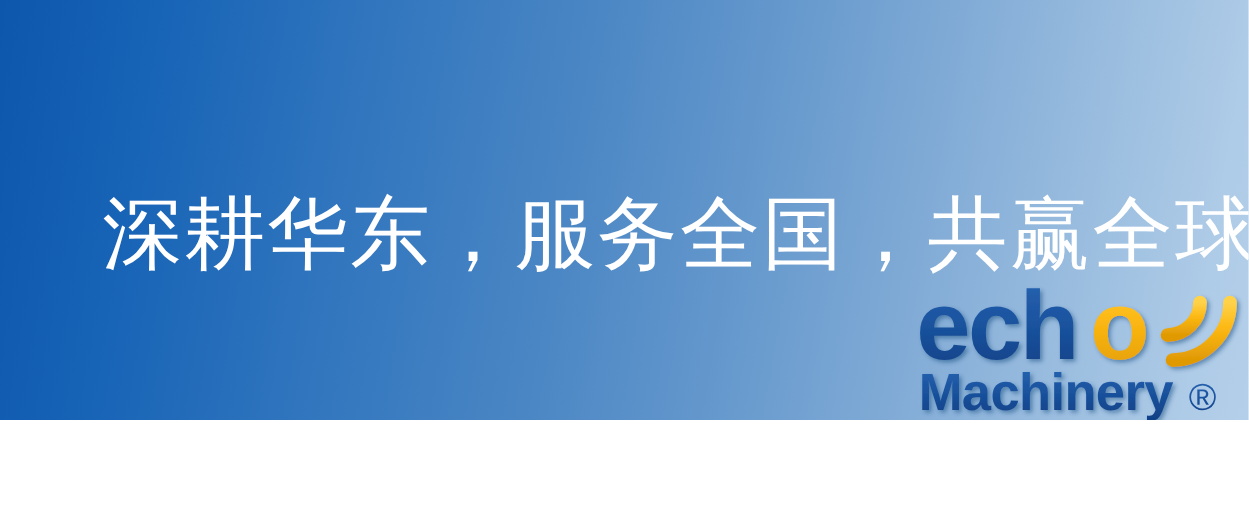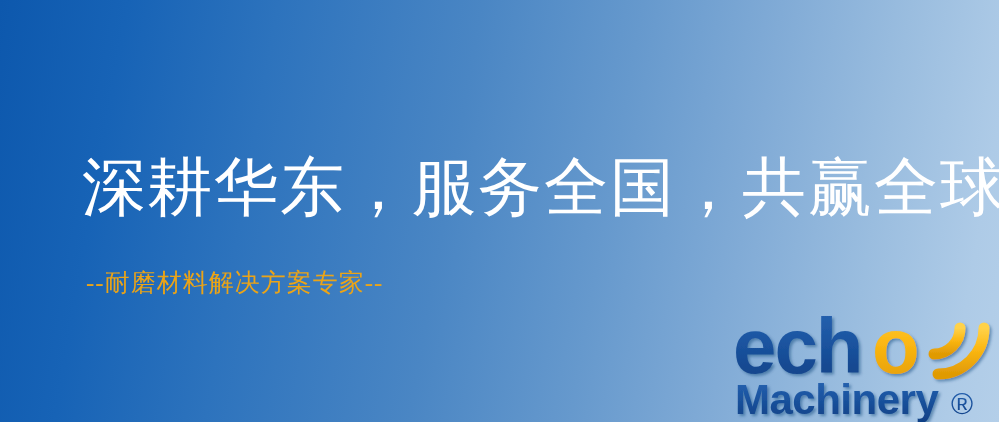--- a/index.html
+++ b/index.html
@@ -4,21 +4,21 @@
 <style>
   html, body {
     margin: 0;
     padding: 0;
     background: #ffffff;
   }
 
   #banner {
     position: relative;
     width: 999px;
-    height: 422px;
+    height: 336px;
     overflow: hidden;
     
     background: linear-gradient(
       100deg,
       #0d58ad 0%,
       #1763b6 12%,
       #2d73bd 26%,
       #4a86c4 45%,
       #6699cd 60%,
       #81abd6 73%,
@@ -73,21 +73,20 @@
     height: 130px;
   }
 </style>
 </head>
 <body>
 
 <div id="banner">
 
   <div id="headline">深耕华东，服务全国，共赢全球</div>
 
-  <div id="subtitle">--耐磨材料解决方案专家--</div>
 
   <div id="logo">
     <svg viewBox="0 0 270 130" xmlns="http://www.w3.org/2000/svg">
       <defs>
         <linearGradient id="blueBevel" x1="0" y1="0" x2="0" y2="1">
           <stop offset="0%" stop-color="#2a66b4"></stop>
           <stop offset="45%" stop-color="#1b54a0"></stop>
           <stop offset="100%" stop-color="#103f84"></stop>
         </linearGradient>
         <linearGradient id="goldBevel" x1="0" y1="0" x2="0" y2="1">

